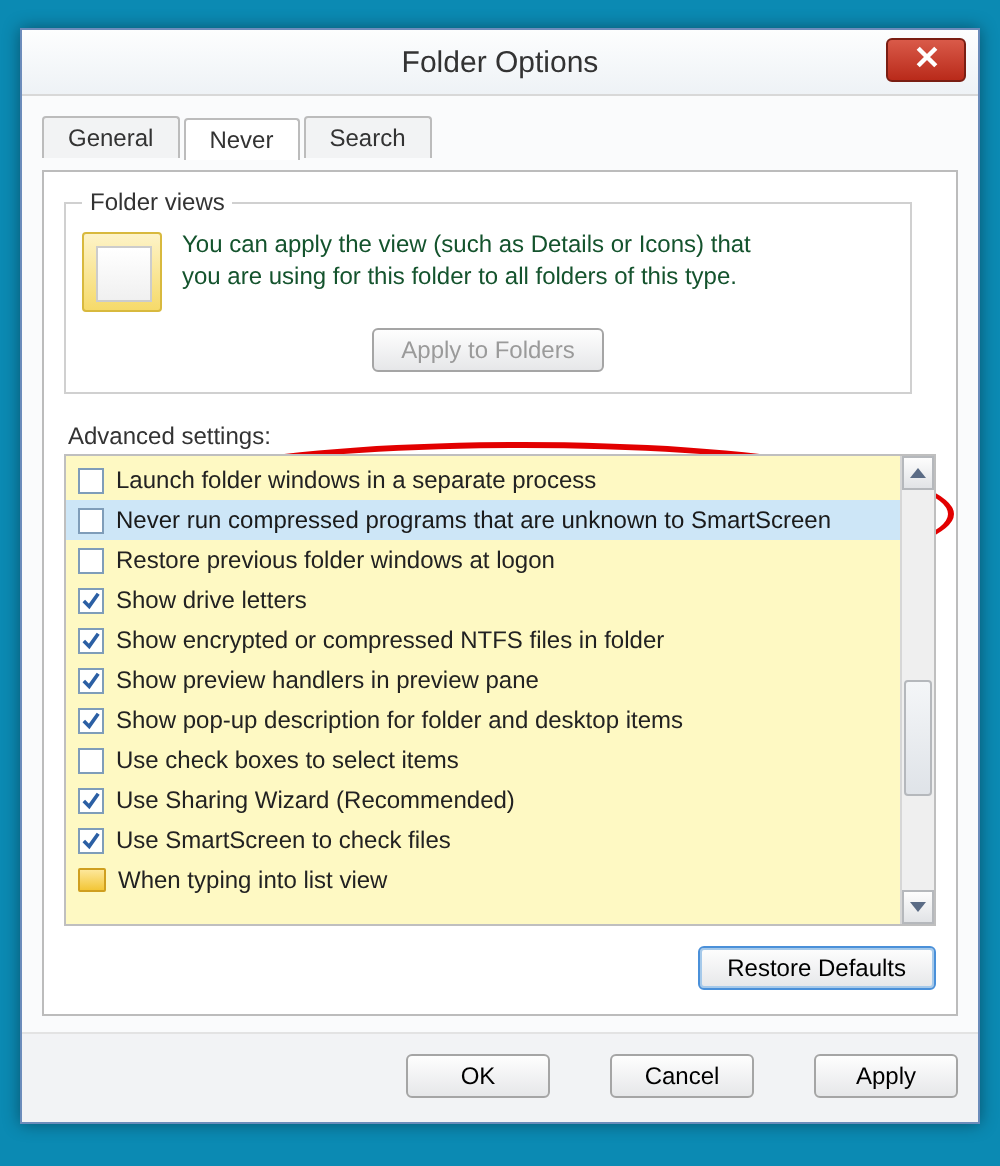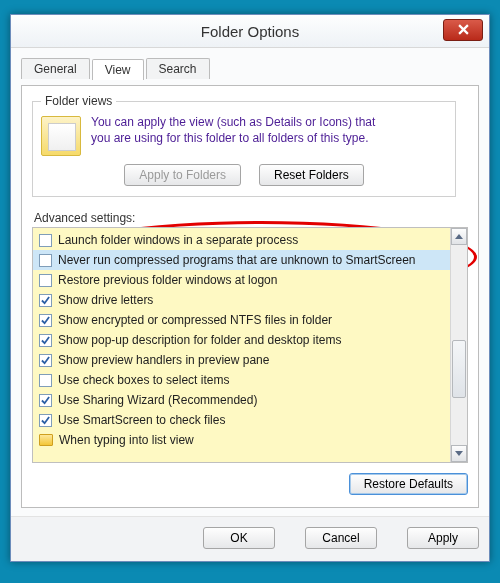--- a/index.html
+++ b/index.html
@@ -12,21 +12,21 @@
   .client { padding:10px 10px 8px 10px; background:#fafbfc; }
   .tabs { display:flex; gap:0; margin-bottom:6px; font-size:12px; color:#333; }
   .tab { padding:3px 12px; border:1px solid #bcbcbc; background:#f2f3f4; border-bottom:none; border-radius:2px 2px 0 0; margin-right:2px; cursor:default; }
   .tab.active { background:#fff; position:relative; top:1px; }
   .dialog-body { border:1px solid #bcbcbc; background:#fff; padding:8px 10px 12px 10px; }
   fieldset.fv { border:1px solid #d0d0d0; padding:6px 8px 10px 8px; margin:0 12px 14px 0; }
   fieldset.fv legend { font-size:12px; color:#333; padding:0 4px; }
   .fv-row { display:flex; gap:10px; align-items:flex-start; }
   .fv-icon { width:40px; height:40px; flex:none; background:linear-gradient(#fdf3c8,#f6da6a); border:1px solid #d8b93e; border-radius:2px; position:relative; margin-top:2px; }
   .fv-icon::after { content:""; position:absolute; left:6px; top:6px; width:26px; height:26px; background:linear-gradient(#fff,#f0f0f0); border:1px solid #ccc; }
-  .fv-text { font-size:12px; color:#4c1d95; line-height:1.35; }
+  .fv-text { font-size:12px; color:#14532d; line-height:1.35; }
   .fv-buttons { display:flex; gap:18px; justify-content:center; margin-top:8px; }
   .btn { font-size:12px; padding:3px 14px; border:1px solid #a5a5a5; background:linear-gradient(#fefefe,#e6e7e9); border-radius:3px; cursor:default; }
   .btn.disabled { color:#9a9a9a; }
   .adv-label { font-size:12px; color:#333; margin:4px 0 2px 2px; }
   .list-wrap { position:relative; border:1px solid #bfbfbf; height:236px; background:#fef9c3; }
   .list { position:absolute; left:0; top:0; right:17px; bottom:0; overflow:hidden; padding:2px 0; }
   .row { display:flex; align-items:center; height:20px; padding:0 4px 0 6px; font-size:12px; color:#222; white-space:nowrap; }
   .row.selected { background:#cde6f7; color:#1a1a1a; }
   .cb { width:13px; height:13px; flex:none; margin-right:6px; border:1px solid #7f9db9; background:#fff; display:flex; align-items:center; justify-content:center; }
   .cb.checked svg { display:block; }
@@ -62,37 +62,36 @@
           <svg viewBox="0 0 10 10">
               <path d="M1 1 L9 9 M9 1 L1 9" stroke="#fff" stroke-width="2" fill="none"></path>
             </svg>
         </span>
       </div>
     </div>
 
     <div class="client">
       <div class="tabs">
         <div class="tab">General</div>
-        <div class="tab active">View</div>
+        <div class="tab active">Never</div>
         <div class="tab">Search</div>
       </div>
 
       <div class="dialog-body">
         <fieldset class="fv">
           <legend>Folder views</legend>
           <div class="fv-row">
             <div class="fv-icon"></div>
             <div class="fv-text">
               <div>You can apply the view (such as Details or Icons) that</div>
               <div>you are using for this folder to all folders of this type.</div>
             </div>
           </div>
           <div class="fv-buttons">
             <div class="btn disabled">Apply to Folders</div>
-            <div class="btn">Reset Folders</div>
           </div>
         </fieldset>
 
         <div class="adv-label">Advanced settings:</div>
 
         <div class="list-wrap">
           <div class="list" id="adv-list">
               <div class="row">
                 <span class="cb"></span>
                 <span>Launch folder windows in a separate process</span>
@@ -120,29 +119,29 @@
                   </svg>
                 </span>
                 <span>Show encrypted or compressed NTFS files in folder</span>
               </div>
               <div class="row">
                 <span class="cb checked">
                   <svg viewBox="0 0 10 10">
                     <path d="M1 5 L4 8 L9 1" stroke="#2b5fa4" stroke-width="2" fill="none"></path>
                   </svg>
                 </span>
-                <span>Show pop-up description for folder and desktop items</span>
+                <span>Show preview handlers in preview pane</span>
               </div>
               <div class="row">
                 <span class="cb checked">
                   <svg viewBox="0 0 10 10">
                     <path d="M1 5 L4 8 L9 1" stroke="#2b5fa4" stroke-width="2" fill="none"></path>
                   </svg>
                 </span>
-                <span>Show preview handlers in preview pane</span>
+                <span>Show pop-up description for folder and desktop items</span>
               </div>
               <div class="row">
                 <span class="cb"></span>
                 <span>Use check boxes to select items</span>
               </div>
               <div class="row">
                 <span class="cb checked">
                   <svg viewBox="0 0 10 10">
                     <path d="M1 5 L4 8 L9 1" stroke="#2b5fa4" stroke-width="2" fill="none"></path>
                   </svg>

